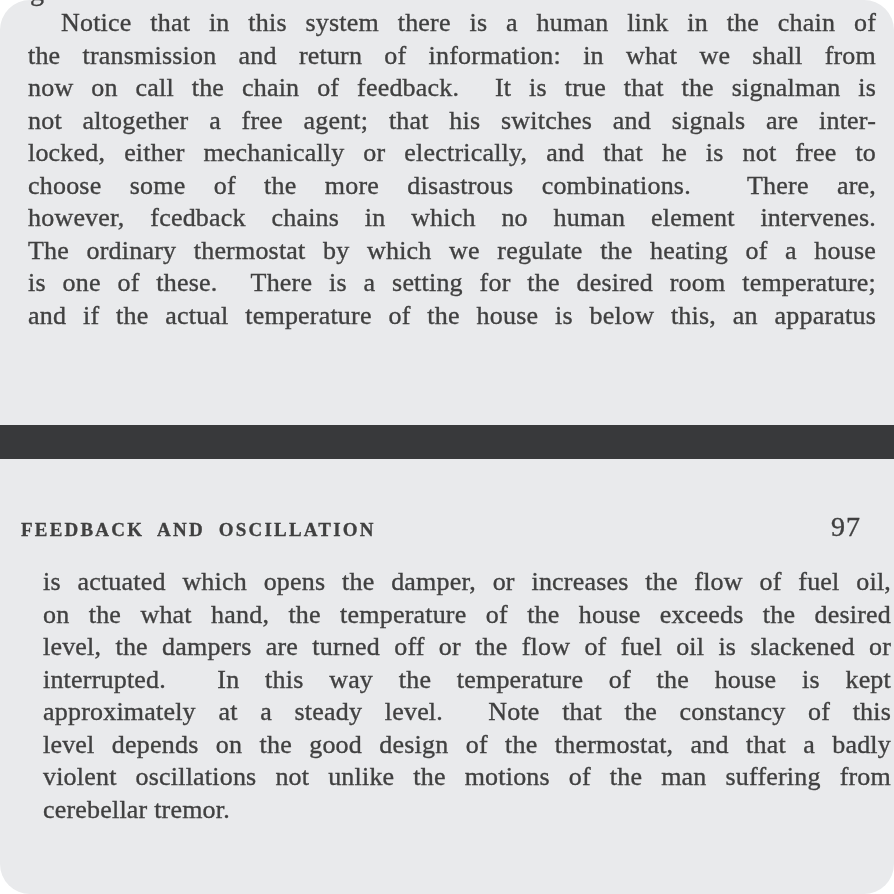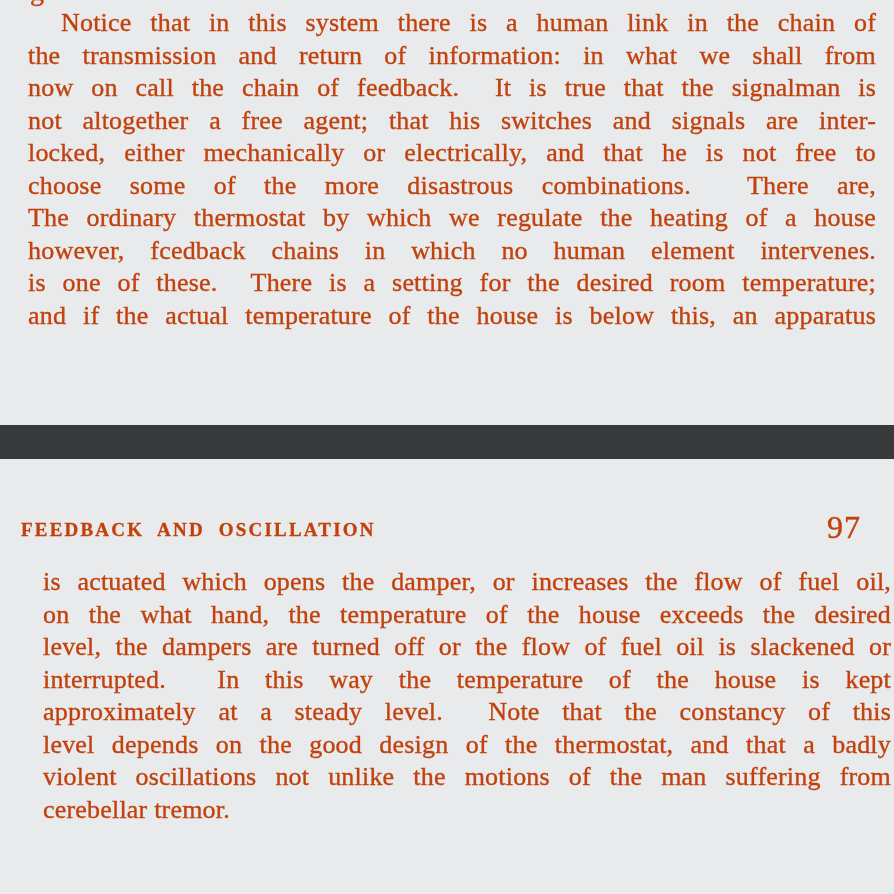--- a/index.html
+++ b/index.html
@@ -65,44 +65,44 @@
     font-size: 19px;
     font-weight: bold;
     letter-spacing: 2.2px;
     word-spacing: 7px;
     padding-top: 7px;
     -webkit-text-stroke: 0.3px currentColor;
   }
   .page-number {
     position: absolute;
     right: 8px; top: 0;
-    font-size: 32px;
+    font-size: 28px;
     line-height: 30px;
     letter-spacing: 1px;
     -webkit-text-stroke: 0.4px currentColor;
   }
 </style>
 </head>
 <body>
 
-<div class="page-canvas" style="background: rgb(233, 234, 236); color: #c2410c;">
+<div class="page-canvas" style="background: rgb(233, 234, 236); color: #404040; border-radius: 30px;">
 
   <div class="cut-line">
     <span>g</span>
   </div>
 
   <div class="textblock textblock-top">
     <div class="line indent">Notice that in this system there is a human link in the chain of</div>
     <div class="line">the transmission and return of information: in what we shall from</div>
     <div class="line">now on call the chain of feedback.&nbsp; It is true that the signalman is</div>
     <div class="line">not altogether a free agent; that his switches and signals are inter-</div>
     <div class="line">locked, either mechanically or electrically, and that he is not free to</div>
     <div class="line">choose some of the more disastrous combinations.&nbsp; There are,</div>
+    <div class="line">however, fcedback chains in which no human element intervenes.</div>
     <div class="line">The ordinary thermostat by which we regulate the heating of a house</div>
-    <div class="line">however, fcedback chains in which no human element intervenes.</div>
     <div class="line">is one of these.&nbsp; There is a setting for the desired room temperature;</div>
     <div class="line">and if the actual temperature of the house is below this, an apparatus</div>
   </div>
 
   <div class="separator-bar" style="background: rgb(56, 57, 59);"></div>
 
   <div class="running-header">
     <span class="running-title">FEEDBACK AND OSCILLATION</span>
     <span class="page-number">97</span>
   </div>

